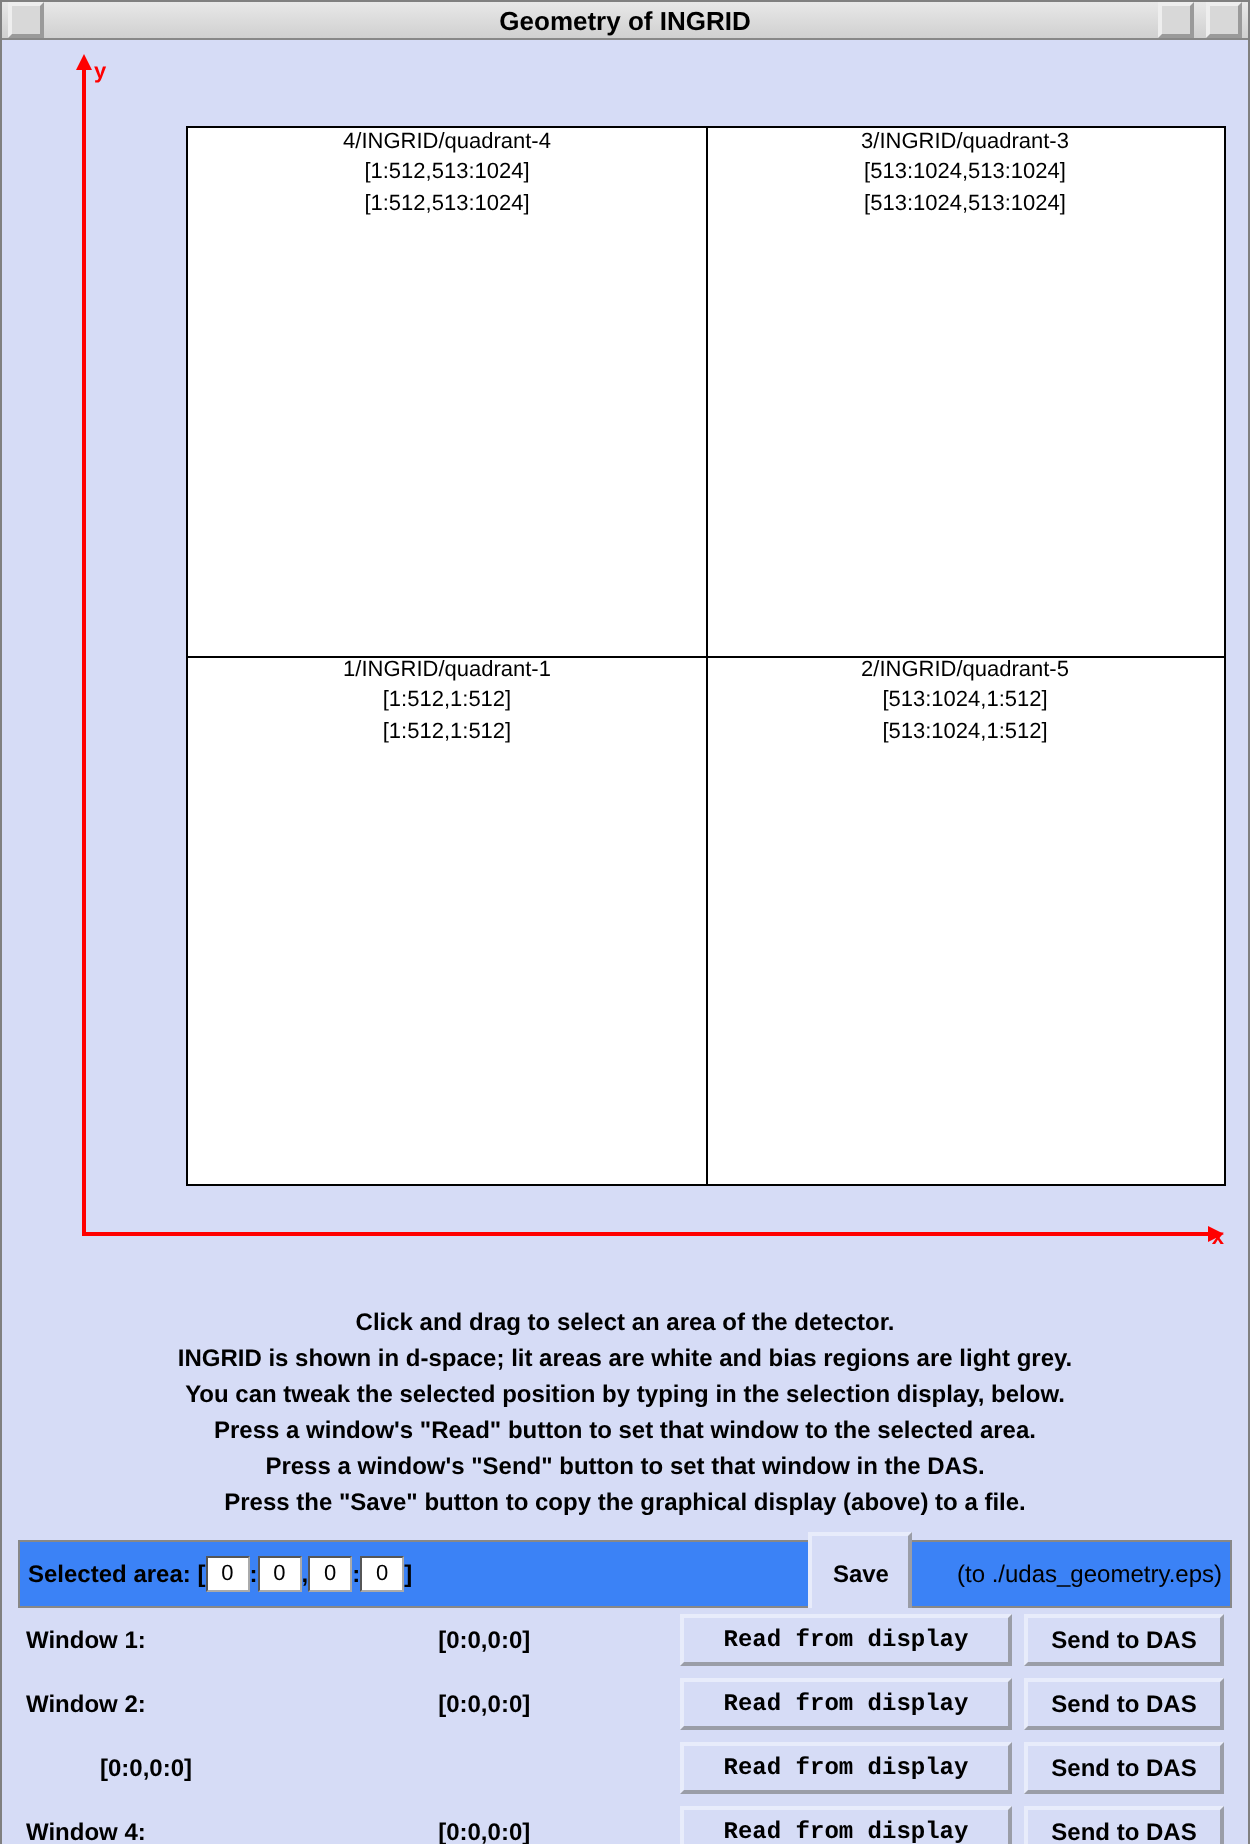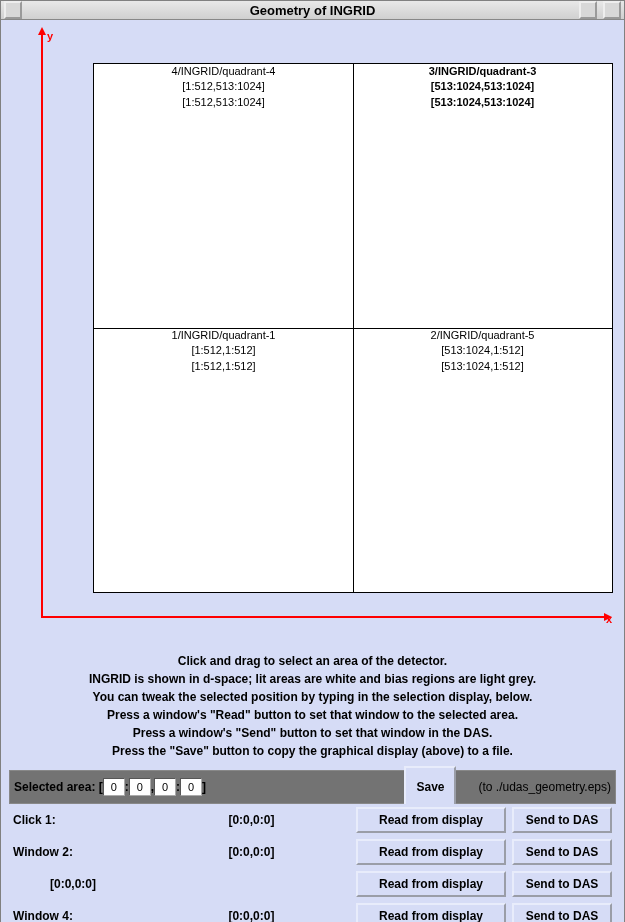--- a/index.html
+++ b/index.html
@@ -126,38 +126,38 @@
   height: 50%;
   display: flex;
   flex-direction: column;
   align-items: center;
   justify-content: flex-start;
   font-size: 11px;
   color: #000;
   line-height: 1.4;
 }
 .q-tl { top: 0; left: 0; }
-.q-tr { top: 0; right: 0; font-weight: bold; }
+.q-tr { top: 0; right: 0; }
 .q-bl { bottom: 0; left: 0; }
 .q-br { bottom: 0; right: 0; }
 
 .instructions {
   margin-top: 6px;
   padding: 8px 4px;
   font-size: 12px;
   color: #000;
   font-weight: bold;
   text-align: center;
   line-height: 1.5;
 }
 
 .sel-row {
   height: 34px;
   border: 1px solid #888;
-  background: #737373;
+  background: #3b82f6;
   display: flex;
   align-items: center;
   padding: 0 4px;
   margin-top: 2px;
   font-weight: bold;
 }
 .sel-row input {
   width: 22px;
   height: 18px;
   border: 1px inset #aaa;
@@ -184,21 +184,21 @@
   display: flex;
   align-items: center;
   padding: 0 4px;
   font-weight: bold;
   background: #d6dcf6;
 }
 .win-label { width: 200px; }
 .win-range { width: 180px; padding-left: 37px; }
 .win-btns { margin-left: auto; display: flex; gap: 6px; }
 .win-btns .btn { width: 100px; text-align: center; padding: 4px 2px;}
-.win-btns .btn.read { width: 150px; }
+.win-btns .btn.read { width: 166px; font-family: Liberation Mono, monospace; }
 </style>
 </head>
 <body>
 
 <div class="window">
 
   <div class="titlebar">
     <span class="titlebar-btn"></span>
     <span class="titlebar-title">Geometry of INGRID</span>
     <span class="titlebar-right">
@@ -264,21 +264,21 @@
       <input value="0" style="">
       <span> : </span>
       <input value="0" style="">
       <span> ]</span>
       <span class="sel-spacer"></span>
       <button class="btn">Save</button>
       <span class="save-hint">(to ./udas_geometry.eps)</span>
     </div>
 
     <div class="win-row">
-      <span class="win-label">Click 1:</span>
+      <span class="win-label">Window 1:</span>
       <span class="win-range">[0:0,0:0]</span>
       <span class="win-btns">
         <button class="btn read">Read from display</button>
         <button class="btn">Send to DAS</button>
       </span>
     </div>
     <div class="win-row">
       <span class="win-label">Window 2:</span>
       <span class="win-range">[0:0,0:0]</span>
       <span class="win-btns">

